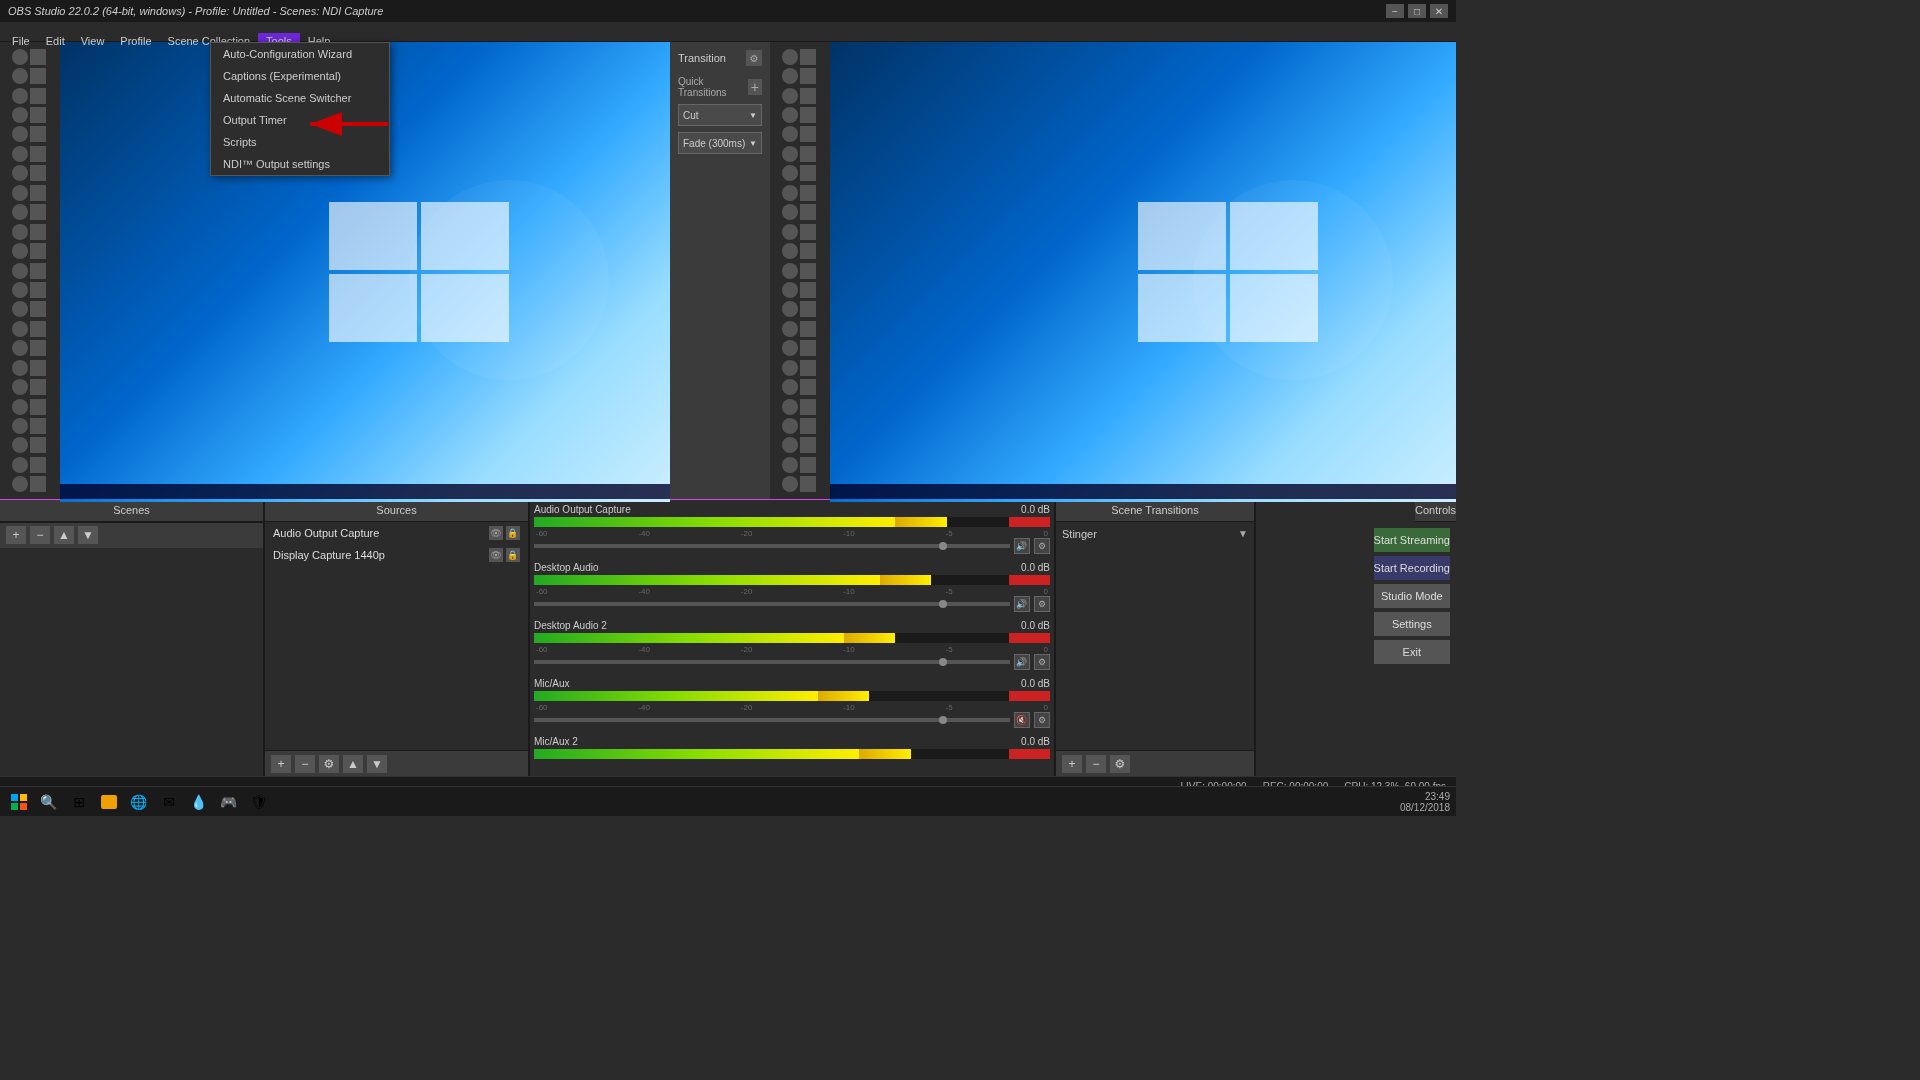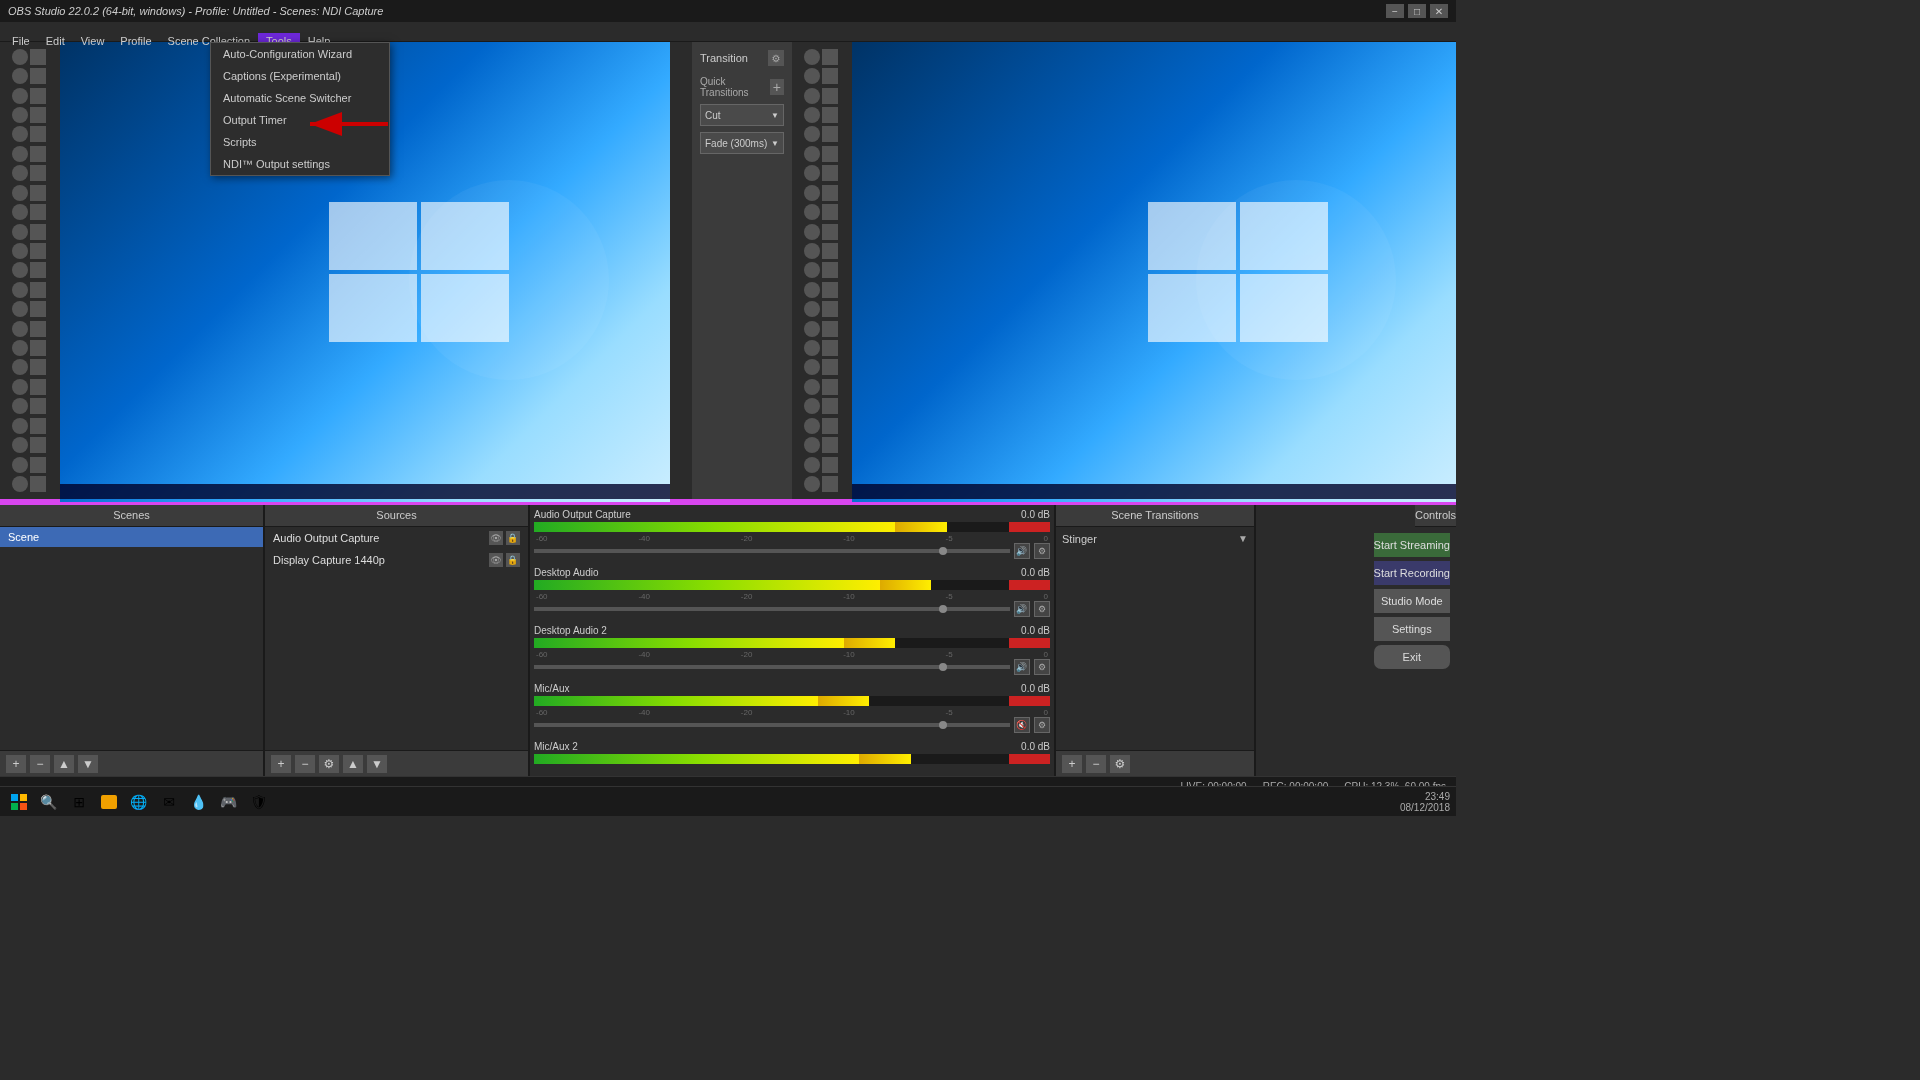--- a/index.html
+++ b/index.html
@@ -206,21 +206,20 @@
       width: 100px;
       height: 100%;
       background: #3b3b3b;
       display: flex;
       flex-direction: column;
       align-items: center;
       padding: 8px;
       gap: 6px;
       position: relative;
       z-index: 10;
-      margin-left: 22px;
     }
 
     .transition-header {
       display: flex;
       align-items: center;
       justify-content: space-between;
       width: 100%;
     }
     .transition-label {
       font-size: 11px;
@@ -318,21 +317,21 @@
       bottom: 0;
       height: 15px;
       background: rgba(0,0,40,0.8);
     }
 
     
     #bottom-panel {
       height: 288px;
       display: flex;
       background: #2b2b2b;
-      border-top: 6px solid #d946ef;
+      border-top: 1px solid #d946ef;
     }
 
     
     #scenes-panel {
       width: 265px;
       border-right: 2px solid #1a1a1a;
       display: flex;
       flex-direction: column;
     }
     .panel-header {
@@ -561,21 +560,21 @@
       font-size: 11px;
       color: #ddd;
       display: flex;
       align-items: center;
       justify-content: center;
     }
     .ctrl-btn.stream { background: #3a6a3a; }
     .ctrl-btn.record { background: #3a3a6a; }
     .ctrl-btn.studio { background: #555; }
     .ctrl-btn.settings { background: #555; }
-    .ctrl-btn.exit { background: #555; border-radius: 7px; }
+    .ctrl-btn.exit { background: #555; }
 
     
     #statusbar {
       width: 100%;
       height: 20px;
       background: #1a1a1a;
       display: flex;
       align-items: center;
       justify-content: flex-end;
       padding: 0 10px;
@@ -933,23 +932,20 @@
         </div>
       </div>
       <div id="right-taskbar"></div>
     </div>
   </div>
 
   <div id="bottom-panel">
 
     <div id="scenes-panel">
       <div class="panel-header">Scenes</div>
-      <div class="panel-content">
-        <div class="scene-item selected">Scene</div>
-      </div>
       <div class="panel-footer">
         <button class="panel-btn">+</button>
         <button class="panel-btn">−</button>
         <button class="panel-btn">▲</button>
         <button class="panel-btn">▼</button>
       </div>
     </div>
 
     <div id="sources-panel">
       <div class="panel-header">Sources</div>

